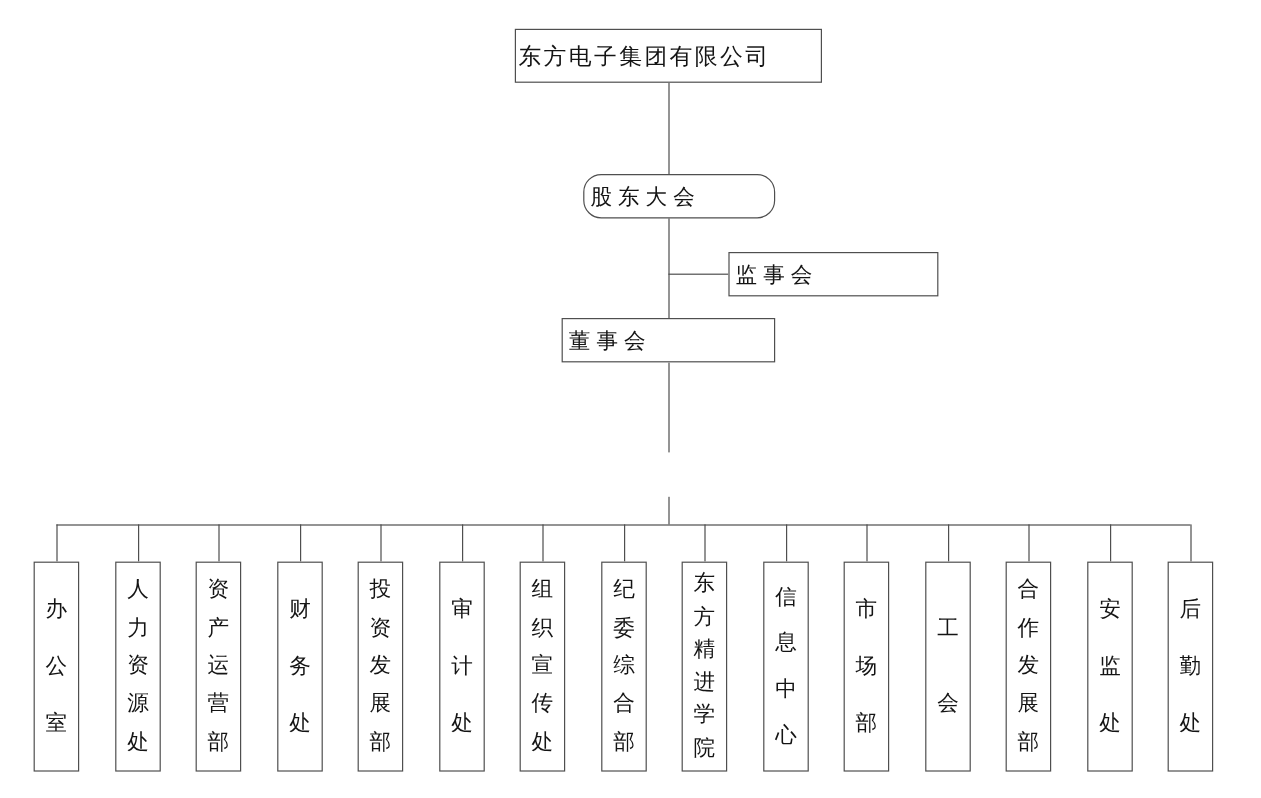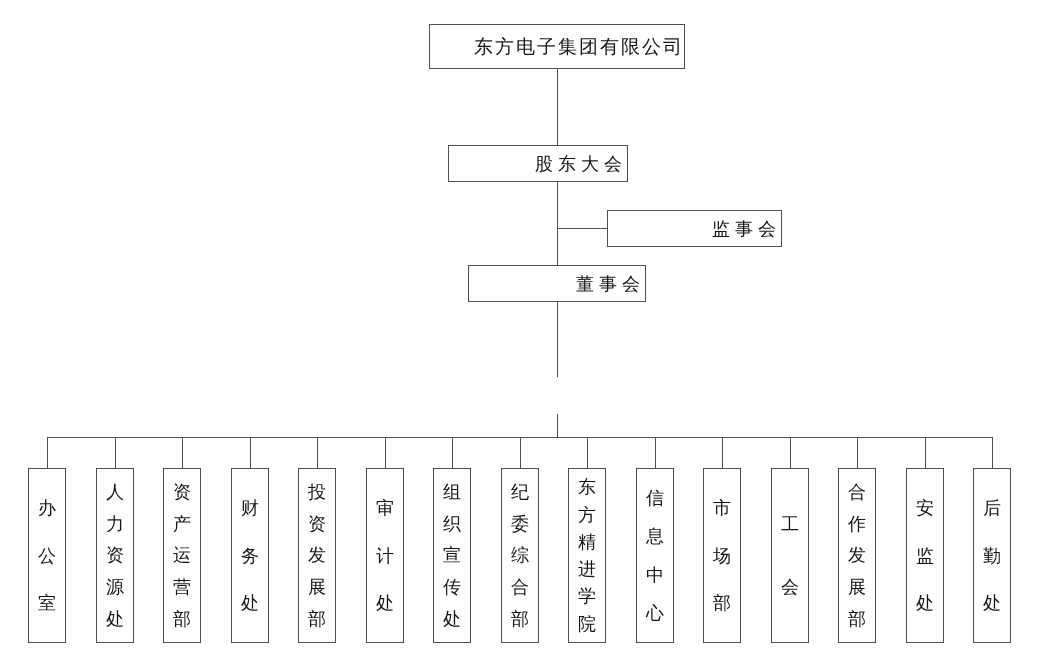--- a/index.html
+++ b/index.html
@@ -11,21 +11,21 @@
     height: 665px;
     background: #ffffff;
     overflow: hidden;
   }
   .node {
     position: absolute;
     background: #ffffff;
     border: 1px solid #4f4f4f;
     display: flex;
     align-items: center;
-    justify-content: flex-end;
+    justify-content: flex-start;
     font-size: 18px;
     color: #141414;
   }
   .node .lbl { letter-spacing: 5px; text-indent: 5px; white-space: nowrap; }
   .node.root { font-size: 19px; }
   .node.root .lbl { letter-spacing: 2px; text-indent: 2px; }
   .dept {
     position: absolute;
     top: 468px;
     width: 38px;
@@ -74,21 +74,21 @@
   <div class="line v" style="left:722px; top:437px; height:31px;"></div>
   <div class="line v" style="left:790px; top:437px; height:31px;"></div>
   <div class="line v" style="left:857px; top:437px; height:31px;"></div>
   <div class="line v" style="left:925px; top:437px; height:31px;"></div>
   <div class="line v" style="left:992px; top:437px; height:31px;"></div>
 
   <div class="node root" style="left:429px; top:24px; width:256px; height:45px;">
     <span class="lbl">东方电子集团有限公司</span>
   </div>
 
-  <div class="node" style="left:448px; top:145px; width:180px; height:37px;">
+  <div class="node" style="left:486px; top:145px; width:160px; height:37px;border-radius:15px;">
     <span class="lbl">股东大会</span>
   </div>
 
   <div class="node" style="left:468px; top:265px; width:178px; height:37px;">
     <span class="lbl">董事会</span>
   </div>
 
   <div class="node" style="left:607px; top:210px; width:175px; height:37px;">
     <span class="lbl">监事会</span>
   </div>

